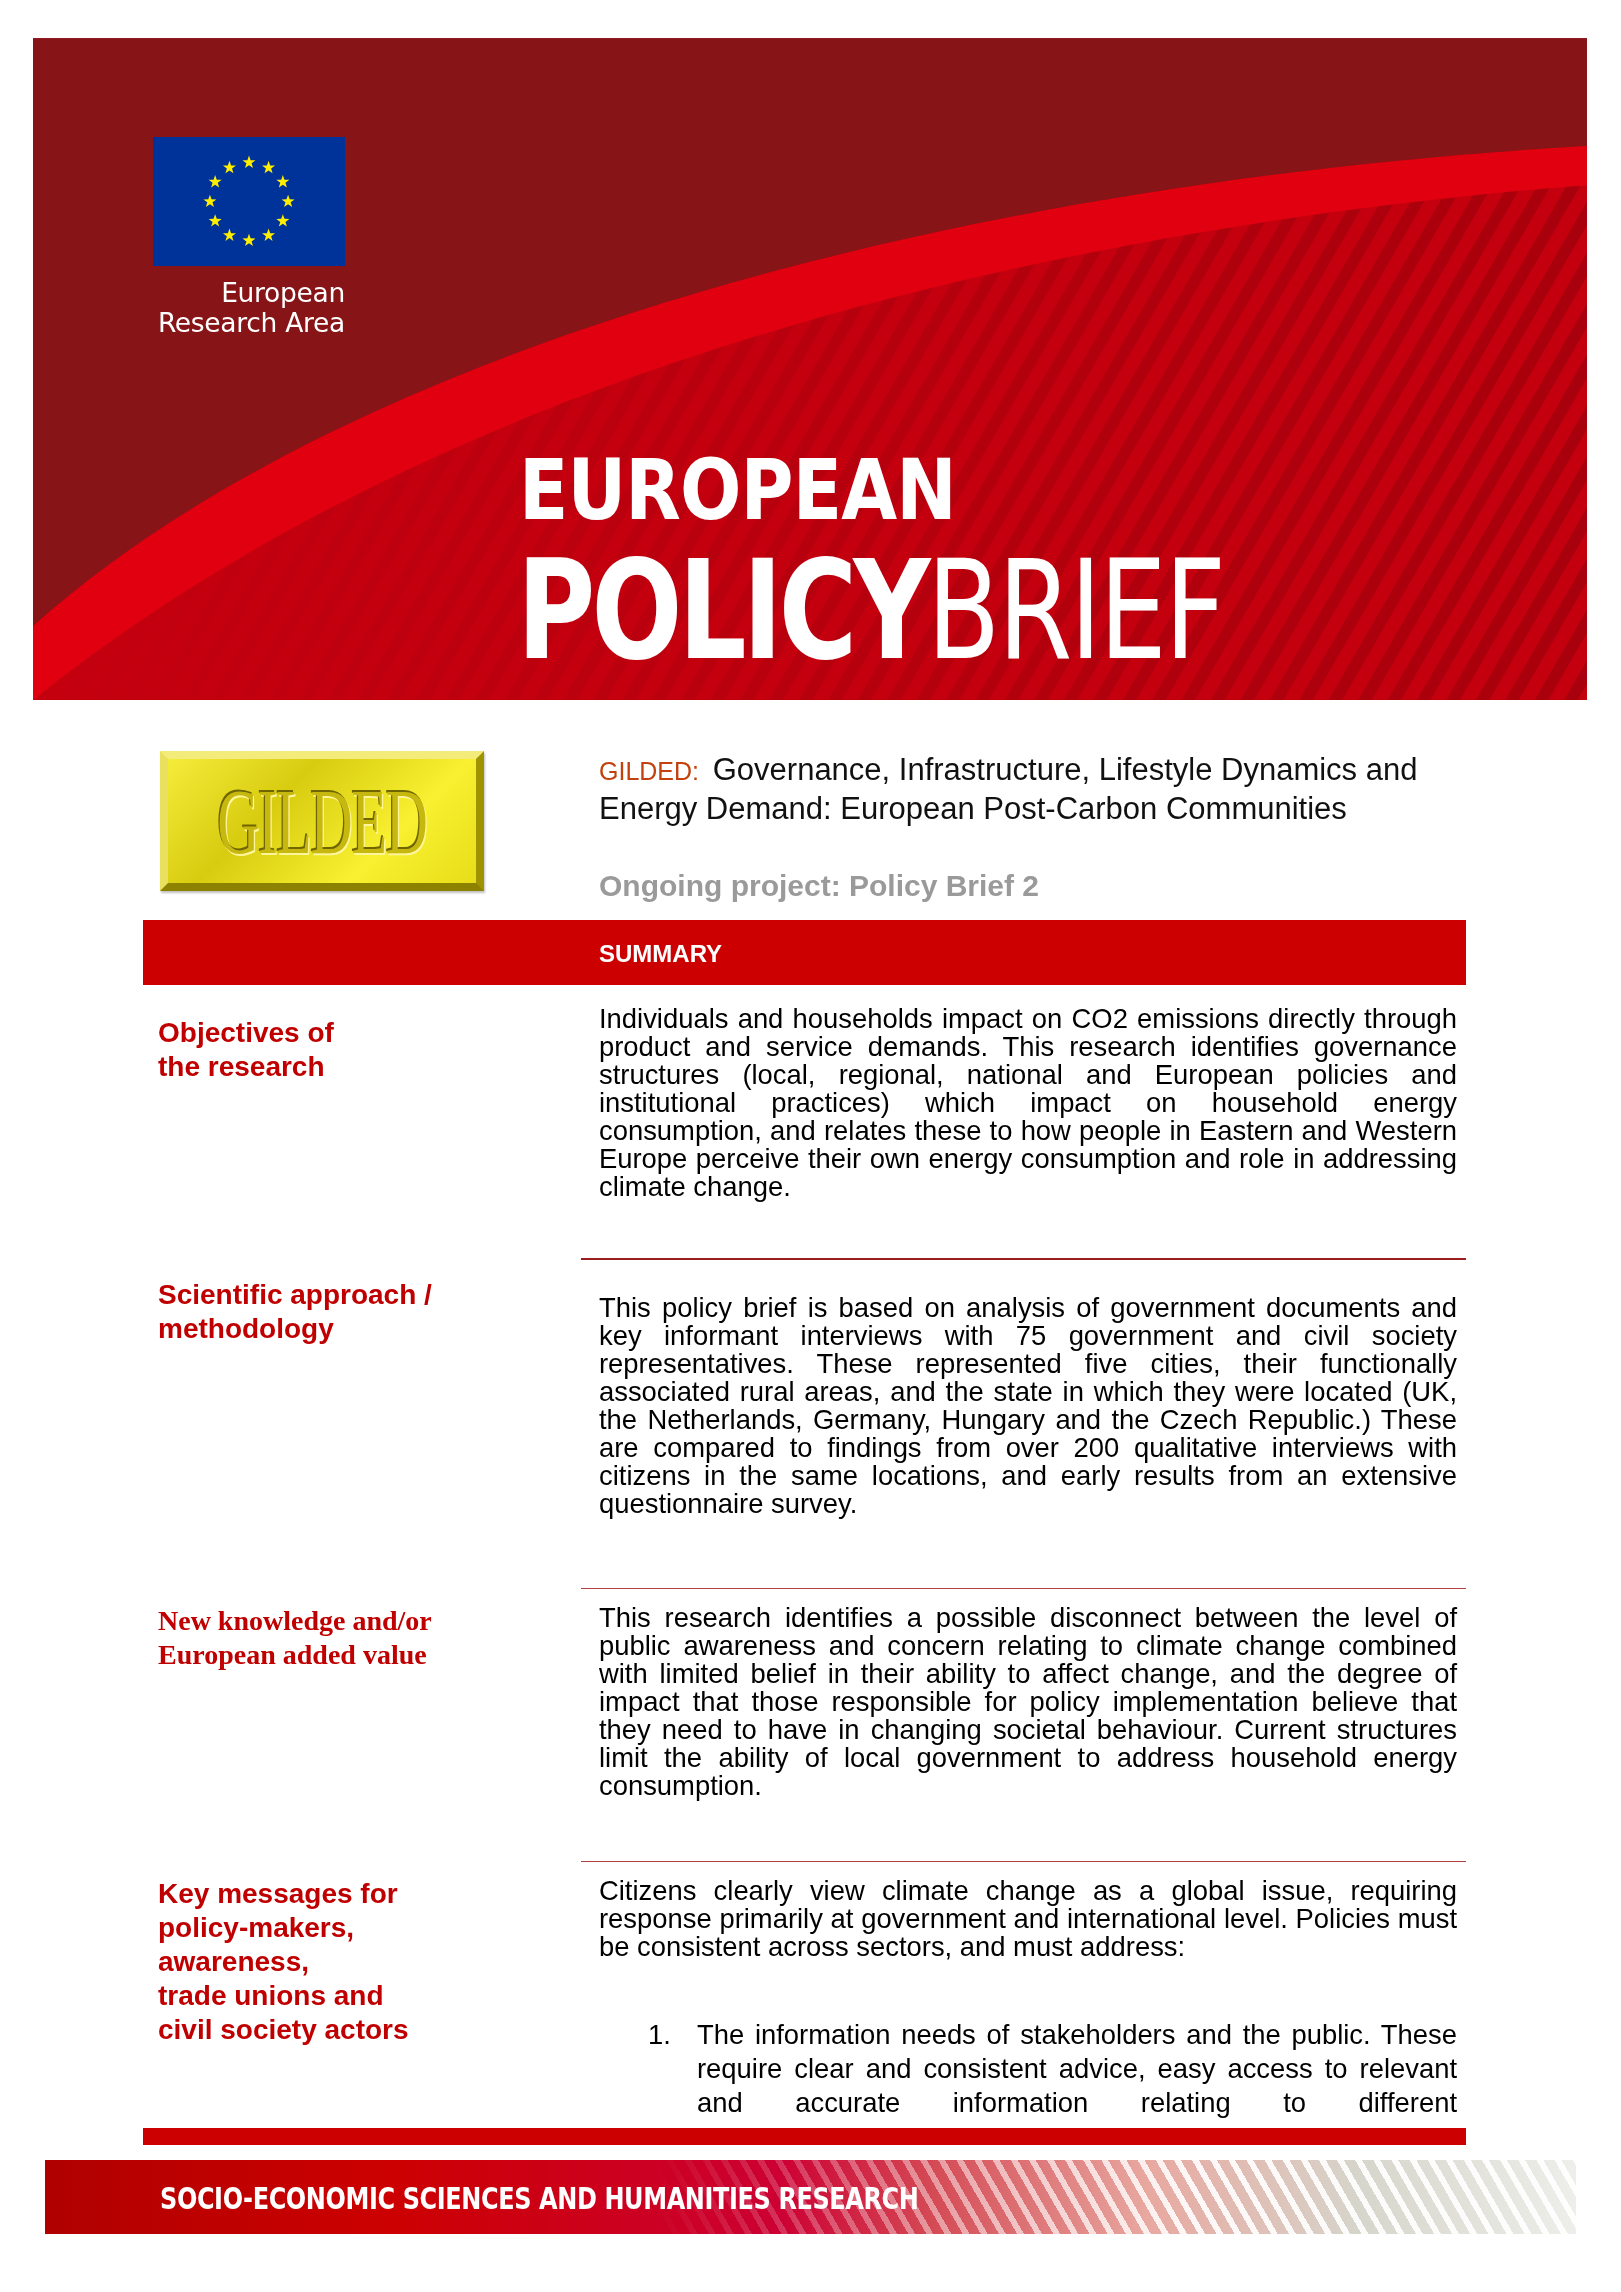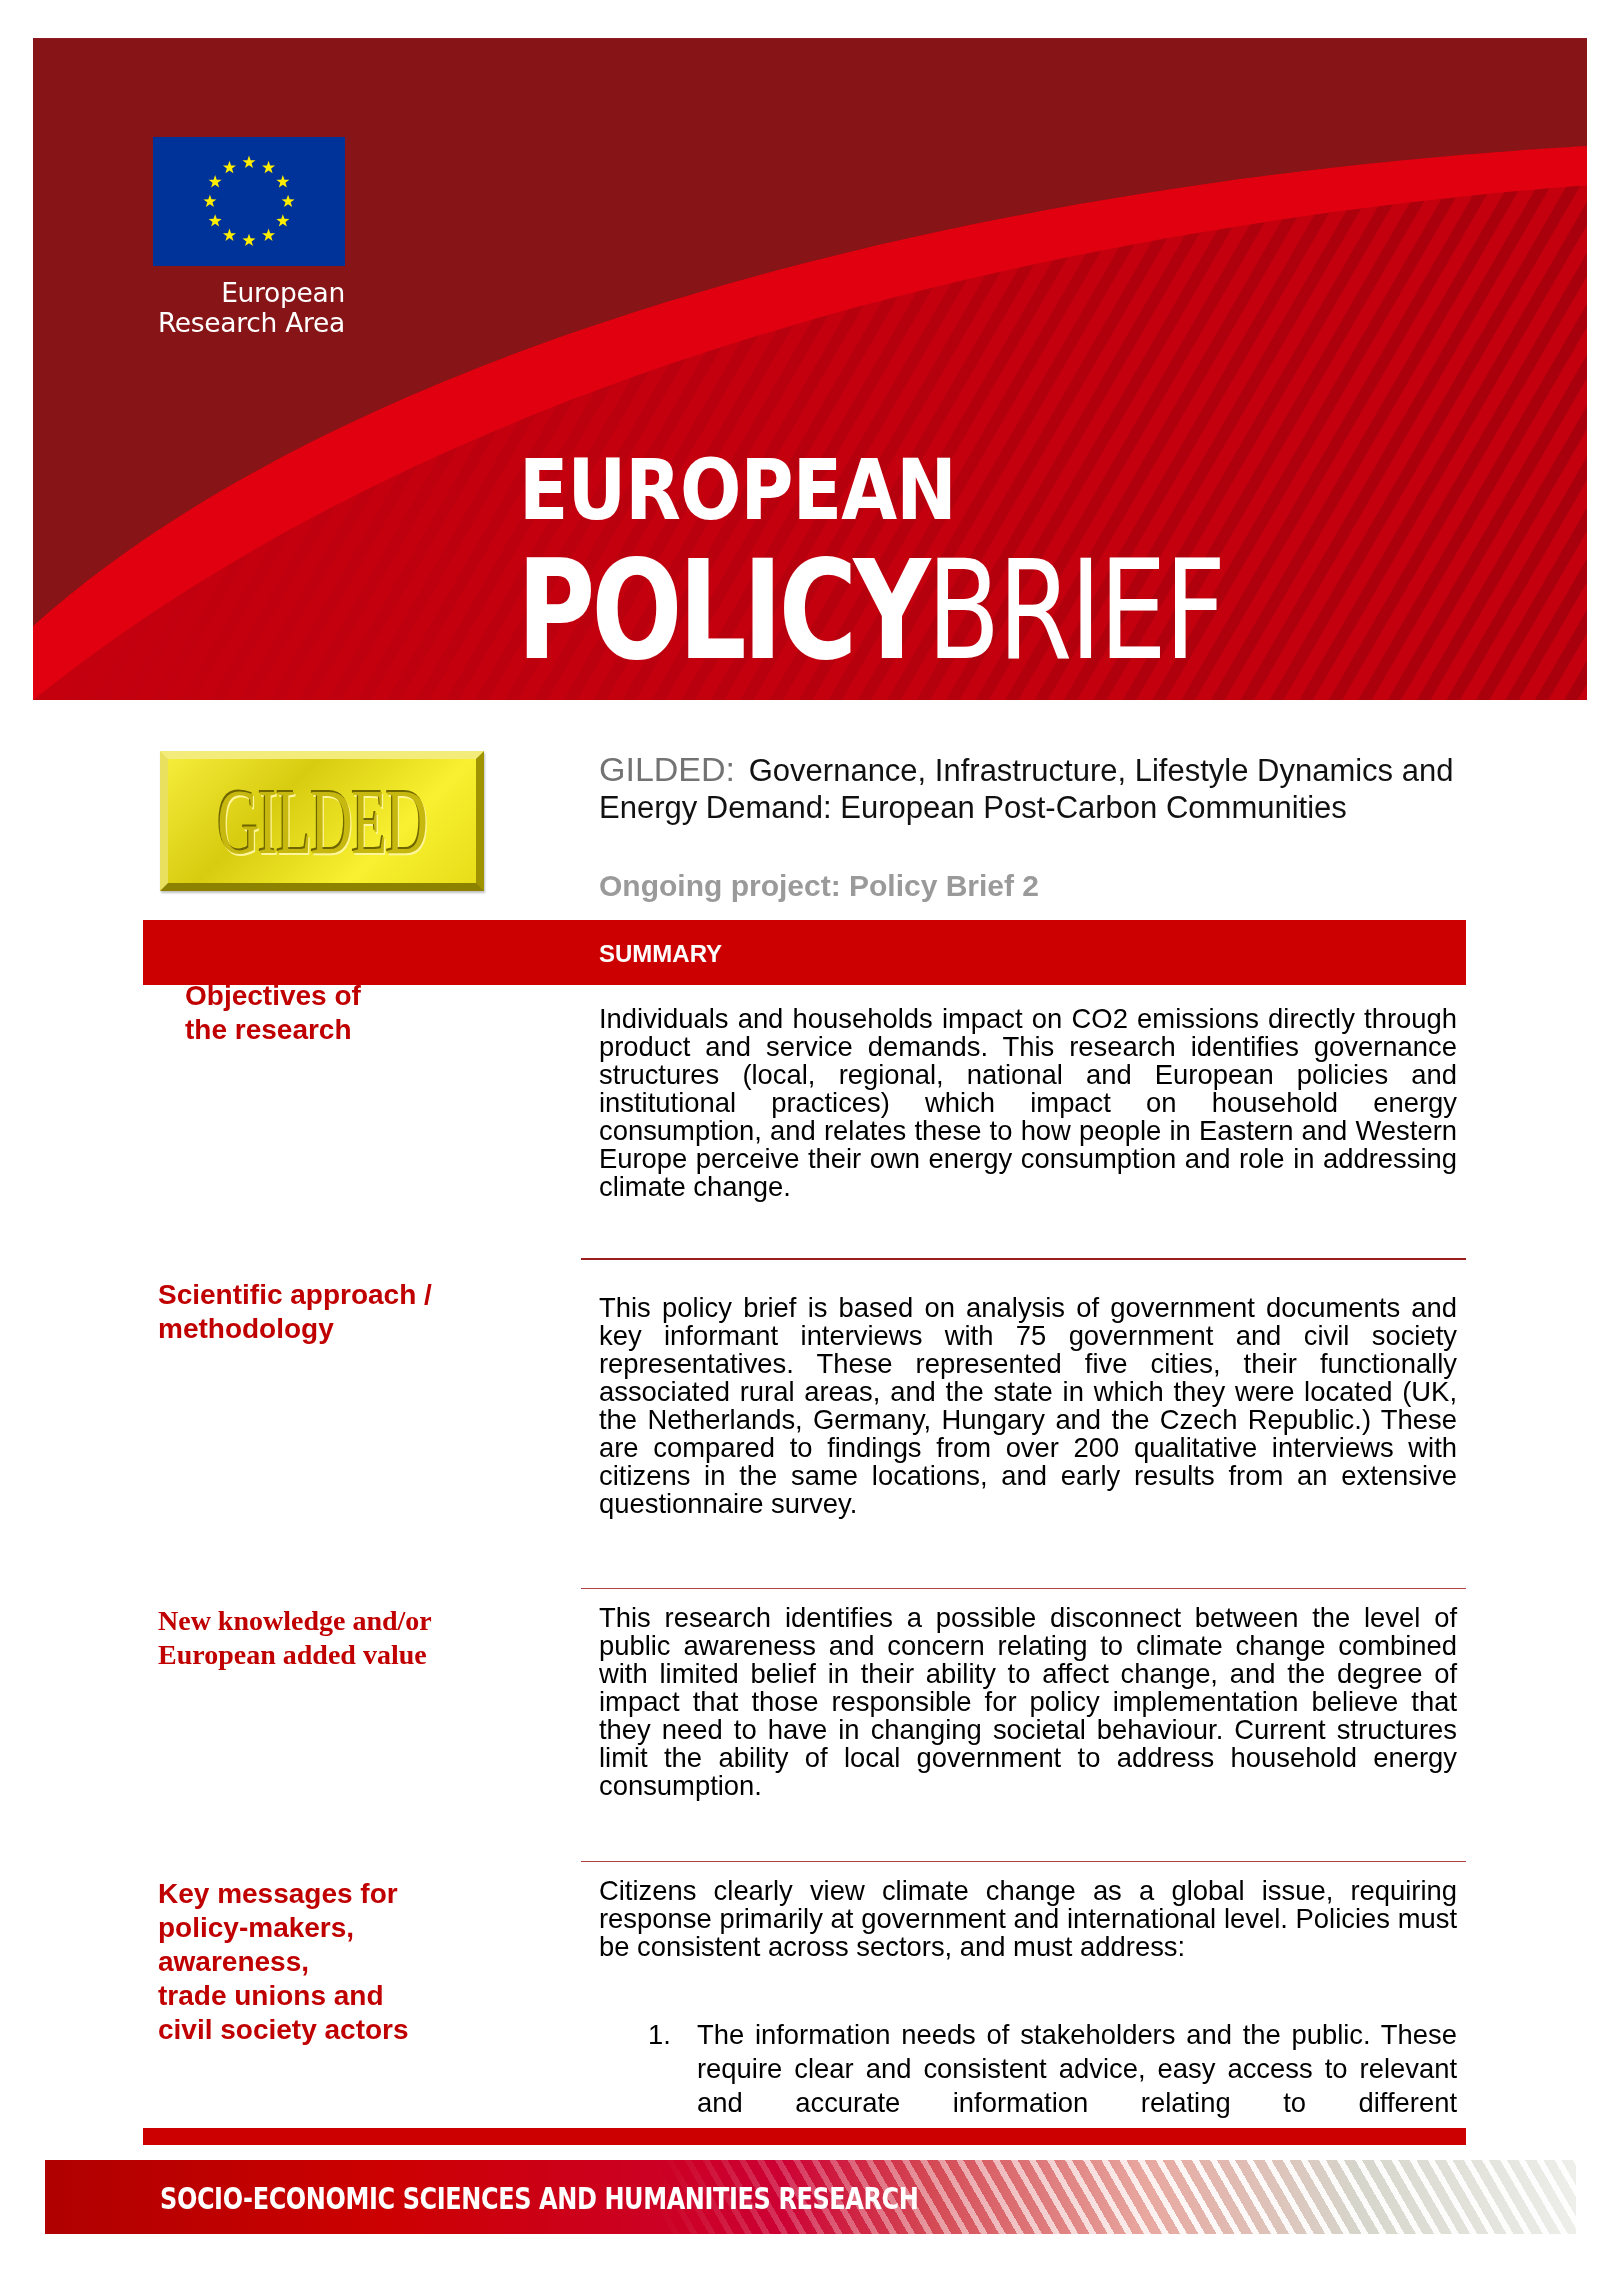--- a/index.html
+++ b/index.html
@@ -19,21 +19,21 @@
   
   #gilded-logo { left: 160px; top: 751px; width: 324px; height: 140px; box-sizing: border-box;
     background: linear-gradient(135deg, #f5ec3a 0%, #d8cc10 35%, #f8f030 70%, #e8dd18 100%);
     border-top: 8.8px solid #f3ec7a; border-left: 8.8px solid #e9e060; border-right: 8.8px solid #9f9400; border-bottom: 8.8px solid #8c8200;
     box-shadow: 1px 2px 2px rgba(0,0,0,0.25); display: flex; align-items: center; justify-content: center; }
   #gilded-logo span { font-family: "Liberation Serif", serif; font-size: 94px; letter-spacing: -2px; color: #c7b810; transform: scaleX(0.62);
     text-shadow: -2px -2px 0 #6f6600, 2px 2px 0 #fff59a; font-weight: normal; }
 
   
   #project-title { left: 599px; top: 751px; width: 863px; font-size: 31px; line-height: 37px; color: #111111; }
-  #project-title .acr { color: #737373; font-size: 34px; margin-right: 13.7px; margin-top: 37px; }
+  #project-title .acr { color: #c2410c; font-size: 25px; margin-right: 13.7px; margin-top: 37px; }
   #project-sub { left: 599px; top: 868px; font-size: 30px; line-height: 35px; font-weight: bold; color: #9a9a9a; }
 
   
   #summary-bar { left: 143px; top: 920px; width: 1323px; height: 65px; background: #cc0000; }
   #summary-label { left: 456px; top: 17.6px; color: #ffffff; font-weight: bold; font-size: 24px; line-height: 31px; }
 
   
   .label { left: 158px; width: 392px; color: #c00000; font-weight: bold; font-size: 28px; line-height: 34px; }
   .body { left: 599px; width: 858px; color: #000000; font-size: 27.4px; line-height: 28px; text-align: justify; text-align-last: left; }
   .sep { left: 581px; width: 885px; height: 2px; background: #9a1e1e; }
@@ -105,21 +105,21 @@
 <div id="gilded-logo" class="abs">
   <span>GILDED</span>
 </div>
 <div id="project-title" class="abs"><span class="acr">GILDED:</span><span>Governance, Infrastructure, Lifestyle Dynamics and Energy Demand:  European Post-Carbon Communities</span></div>
 <div id="project-sub" class="abs">Ongoing  project: Policy Brief 2</div>
 
 <div id="summary-bar" class="abs">
   <div id="summary-label" class="abs">SUMMARY</div>
 </div>
 
-<div class="abs label" style="top:979px;margin-left:27px;">
+<div class="abs label" style="top:1016px;">
   <div>Objectives of</div>
   <div>the research</div>
 </div>
 <div class="abs body" style="top:1005px;">Individuals and households impact on CO2 emissions directly through product and service demands.  This research identifies governance structures (local, regional, national and European policies and institutional practices) which impact on household energy consumption, and relates these to how people in Eastern and Western Europe perceive their own energy consumption and role in addressing climate change.</div>
 <div class="abs sep" style="top:1258px;"></div>
 
 <div class="abs label" style="top:1278px;">
   <div>Scientific approach /</div>
   <div>methodology</div>
 </div>

